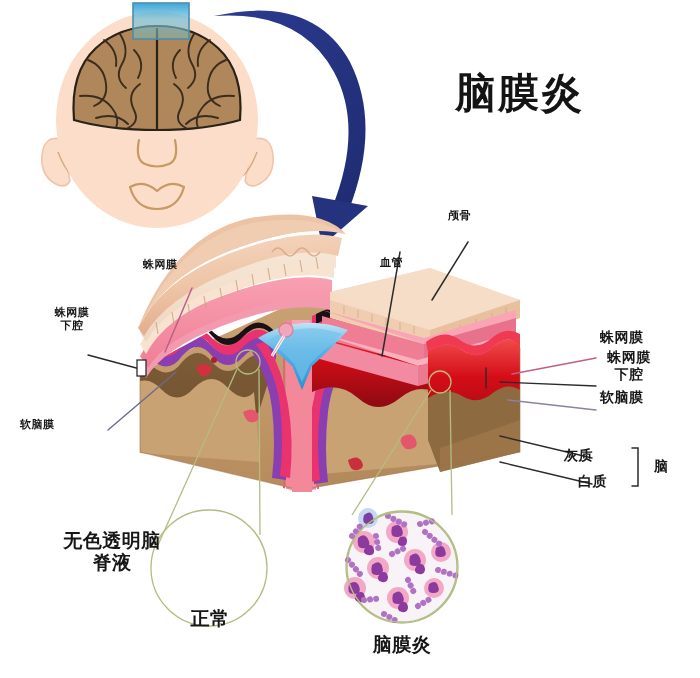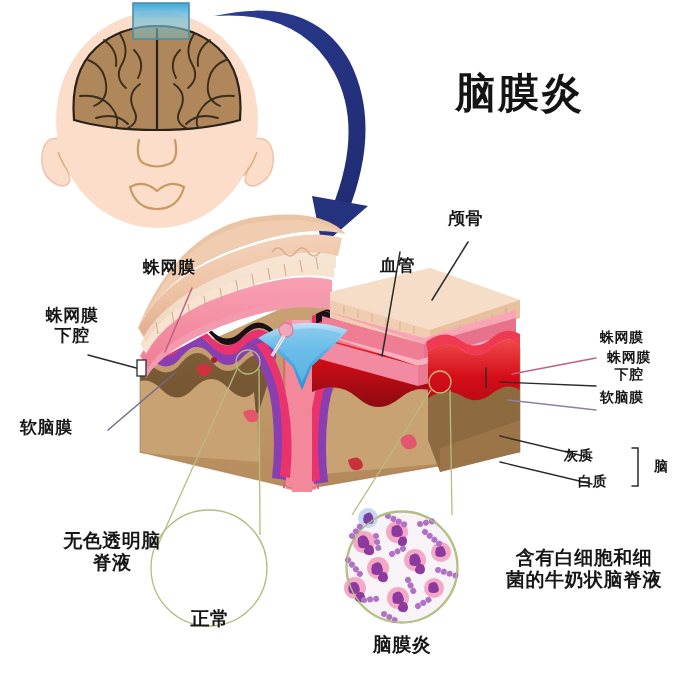--- a/index.html
+++ b/index.html
@@ -27,21 +27,21 @@
   }
   .lbl {
     position: absolute;
     font-family: "Liberation Serif", "DejaVu Serif", serif;
     color: #171717;
     white-space: pre;
     line-height: 1.18;
     letter-spacing: 0.5px;
   }
   .lbl-sm { font-size: 14px; font-weight: 700; }
-  .lbl-md { font-size: 17px; font-weight: 700; }
+  .lbl-md { font-size: 11px; font-weight: 700; }
   .lbl-lg { font-size: 19px; font-weight: 700; }
   .title {
     position: absolute;
     font-size: 41px;
     font-weight: 700;
     letter-spacing: 2px;
     font-family: "Liberation Serif", "DejaVu Serif", serif;
     color: #141414;
     white-space: pre;
   }
@@ -458,16 +458,14 @@
 
   <div class="lbl lbl-sm" style="left:654px; top:459px;">脑</div>
 
   <div class="lbl lbl-lg ctr" style="left:12px; top:530px; width:200px;">无色透明脑
 脊液</div>
 
   <div class="lbl lbl-lg ctr" style="left:150px; top:608px; width:120px;text-align:center;">正常</div>
 
   <div class="lbl lbl-lg ctr" style="left:342px; top:634px; width:120px;">脑膜炎</div>
 
-  <div class="lbl lbl-lg ctr" style="left:478px; top:547px; width:212px;">含有白细胞和细
-菌的牛奶状脑脊液</div>
 
 </div>
 
 </body></html>

